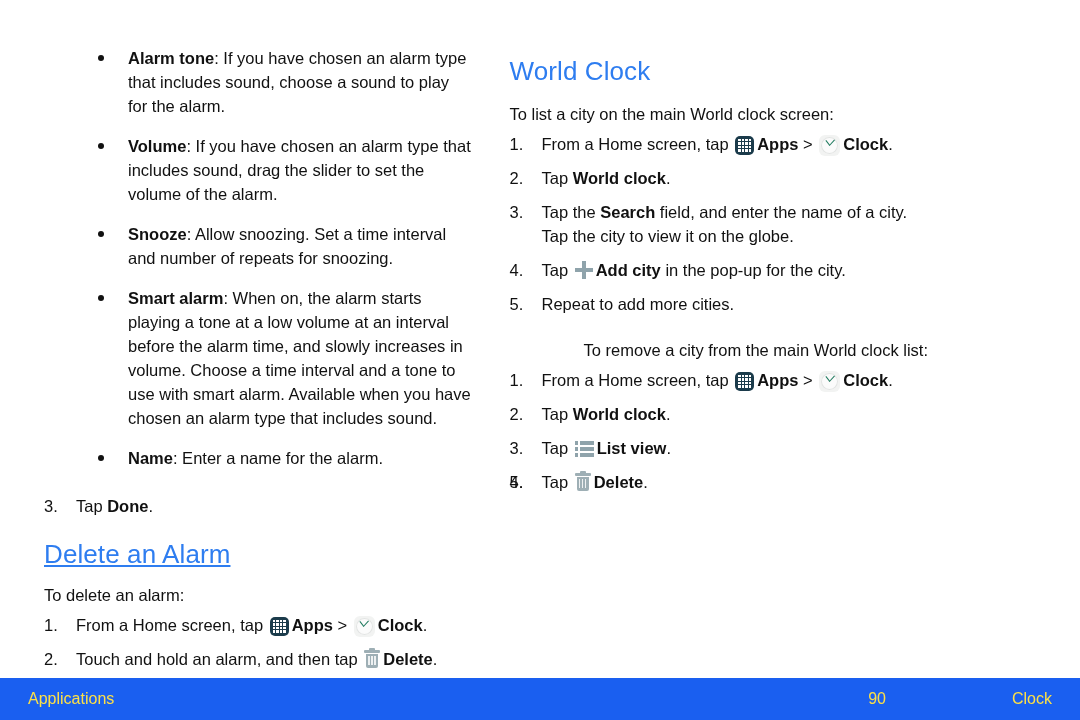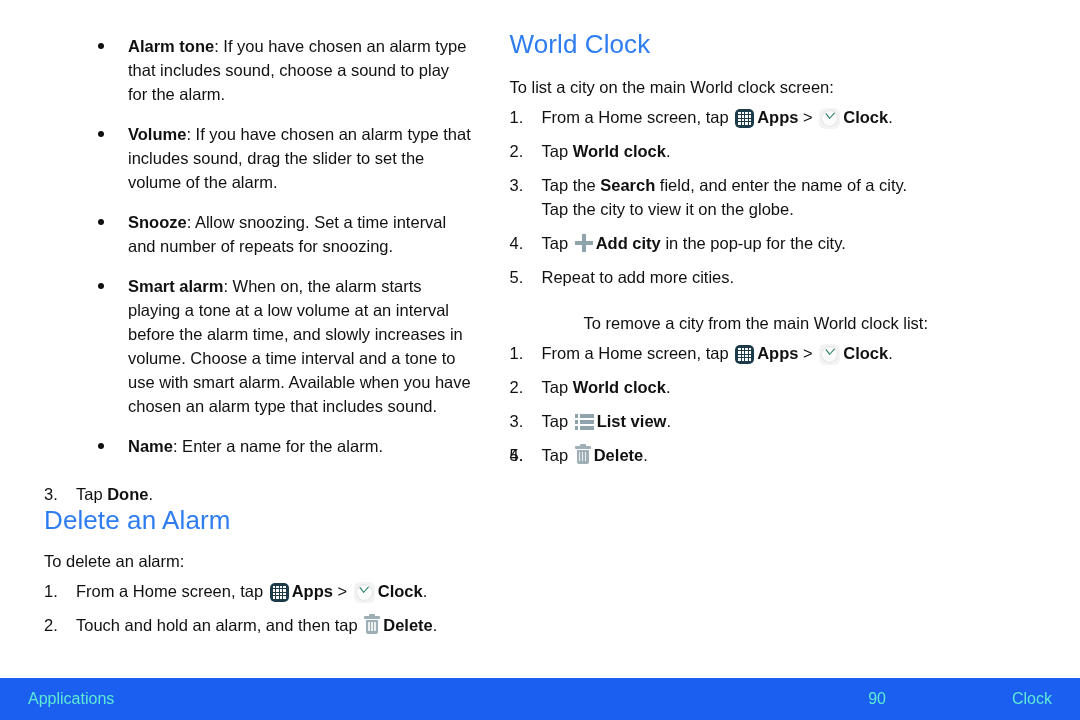--- a/index.html
+++ b/index.html
@@ -17,54 +17,57 @@
   }
 
   .page {
     position: absolute;
     inset: 0;
   }
 
   
   .columns {
     position: absolute;
-    top: 4px;
+    top: 16px;
     left: 0;
     width: 988px;
     height: 672px;
     display: flex;
     box-sizing: border-box;
   }
   .col {
     box-sizing: border-box;
     position: relative;
   }
   .col-left {
     width: 540px;
     padding: 30px 22px 0 44px;
   }
   .col-right {
     width: 540px;
     padding: 26px 60px 0 16px;
+    margin-top: 15px;
   }
 
   
   .h2 {
     color: #2E7DF0;
     font-size: 26px;
     font-weight: normal;
     letter-spacing: 0.1px;
     line-height: 1.1;
     margin: 0;
   }
   .h2.right-head {
     margin-bottom: 16px;
   }
   .h2.left-head {
+    margin-top: 22px;
     margin-bottom: 14px;
+    text-decoration: underline;
   }
 
   
   p.body {
     font-size: 16.5px;
     line-height: 24px;
     margin: 0 0 14px 0;
   }
   p.body.tight {
     margin-bottom: 6px;
@@ -274,21 +277,21 @@
   }
 
   
   .footer {
     position: absolute;
     left: 0;
     bottom: 0;
     width: 1080px;
     height: 42px;
     background: #1A5FF0;
-    color: #5eead4;
+    color: #fde047;
     display: flex;
     align-items: center;
     font-size: 16px;
   }
   .footer .left {
     position: absolute;
     left: 28px;
   }
   .footer .center {
     position: absolute;

